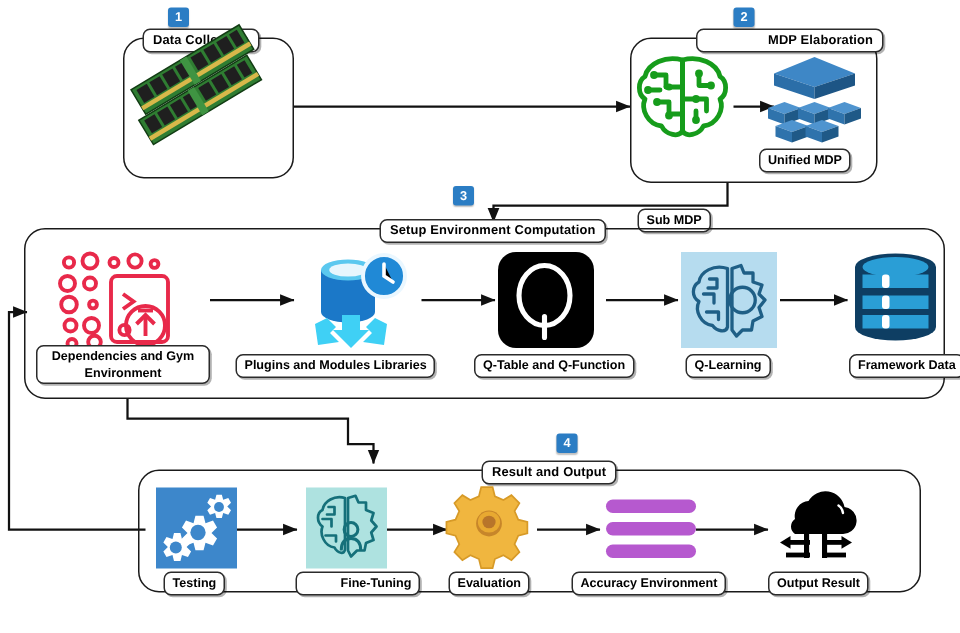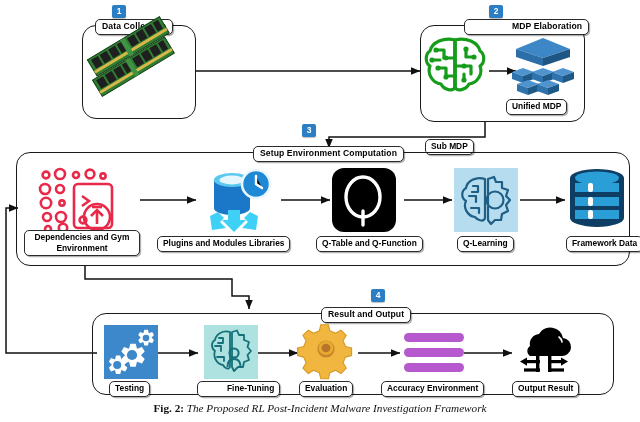--- a/index.html
+++ b/index.html
@@ -353,18 +353,14 @@
         <polygon points="4,37.6 11,33.4 11,41.8"></polygon>
         <polygon points="52,37.6 45,33.4 45,41.8"></polygon>
         <polygon points="21.7,26 25.6,32 17.8,32"></polygon>
         <polygon points="33.7,26 37.6,32 29.8,32"></polygon>
       </g>
       <path d="M46,18 a7,7 0 0 0 -3,-5" fill="none" stroke="#fff" stroke-width="1.6" stroke-linecap="round"></path>
     </svg>
   </div>
   <div class="nodelabel" style="left:512px;top:381px;">Output Result</div>
 
-  <div class="caption" style="top:402px;">
-    <b>Fig. 2:</b>
-    <i>The Proposed RL Post-Incident Malware Investigation Framework</i>
-  </div>
 
 </div>
 
 </body></html>

